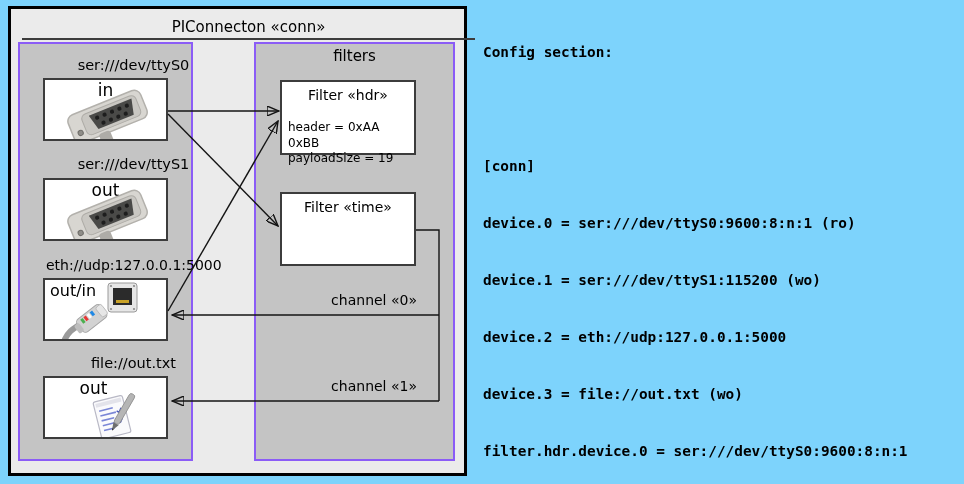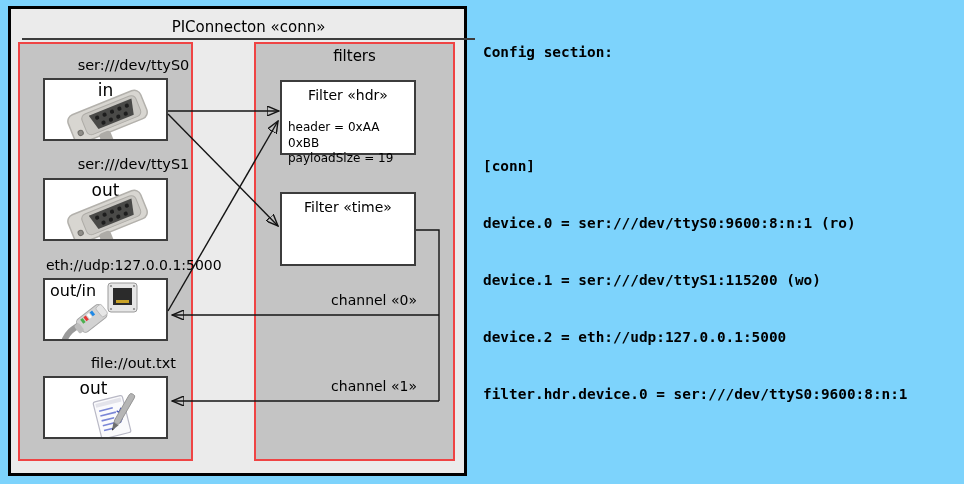--- a/index.html
+++ b/index.html
@@ -5,21 +5,21 @@
   html,body{margin:0;padding:0;width:964px;height:484px;background:#ffffff;overflow:hidden;}
   body{font-family:"DejaVu Sans", sans-serif;color:#000;}
   .page{position:relative;width:964px;height:484px;background:#7dd3fc;}
 
   
   .diagram{position:absolute;left:0;top:0;width:480px;height:484px;}
   .outer-box{position:absolute;left:8px;top:6px;width:459px;height:470px;
     background:#ebebeb;border:3px solid #000;box-sizing:border-box;}
   .outer-title{position:absolute;left:11px;top:7px;width:453px;height:22px;
     line-height:22px;text-align:center;font-size:15px;border-bottom:2px solid #3c3c3c;}
-  .panel{position:absolute;background:#c4c4c4;border:2px solid #ef4444;box-sizing:border-box;}
+  .panel{position:absolute;background:#c4c4c4;border:2px solid #8b5cf6;box-sizing:border-box;}
   .devices-panel{left:18px;top:42px;width:175px;height:419px;}
   .filters-panel{left:254px;top:42px;width:201px;height:419px;}
   .panel-title{margin-top:3px;text-align:center;font-size:15px;}
 
   .dev-label{position:absolute;left:18px;width:175px;text-align:center;font-size:14.5px;line-height:17px;margin-left:28px;}
   .lbl-ser0{top:57px;} .lbl-ser1{top:156px;} .lbl-eth{top:257px;font-size:14px;} .lbl-file{top:355px;}
 
   .dev-box{position:absolute;left:43px;width:125px;height:63px;background:#fff;
     border:2px solid #3c3c3c;box-sizing:border-box;overflow:hidden;}
   .box-in{top:78px;} .box-out{top:178px;} .box-outin{top:278px;} .box-file{top:376px;}
@@ -183,20 +183,21 @@
     </svg>
   </div>
 
   <div class="config">
     <div class="config-line">Config section:</div>
     <div class="config-line"></div>
     <div class="config-line">[conn]</div>
     <div class="config-line">device.0 = ser:///dev/ttyS0:9600:8:n:1 (ro)</div>
     <div class="config-line">device.1 = ser:///dev/ttyS1:115200 (wo)</div>
     <div class="config-line">device.2 = eth://udp:127.0.0.1:5000</div>
+    <div class="config-line">device.3 = file://out.txt (wo)</div>
     <div class="config-line">filter.hdr.device.0 = ser:///dev/ttyS0:9600:8:n:1</div>
     
     
     
     
     
     
     
     
     

